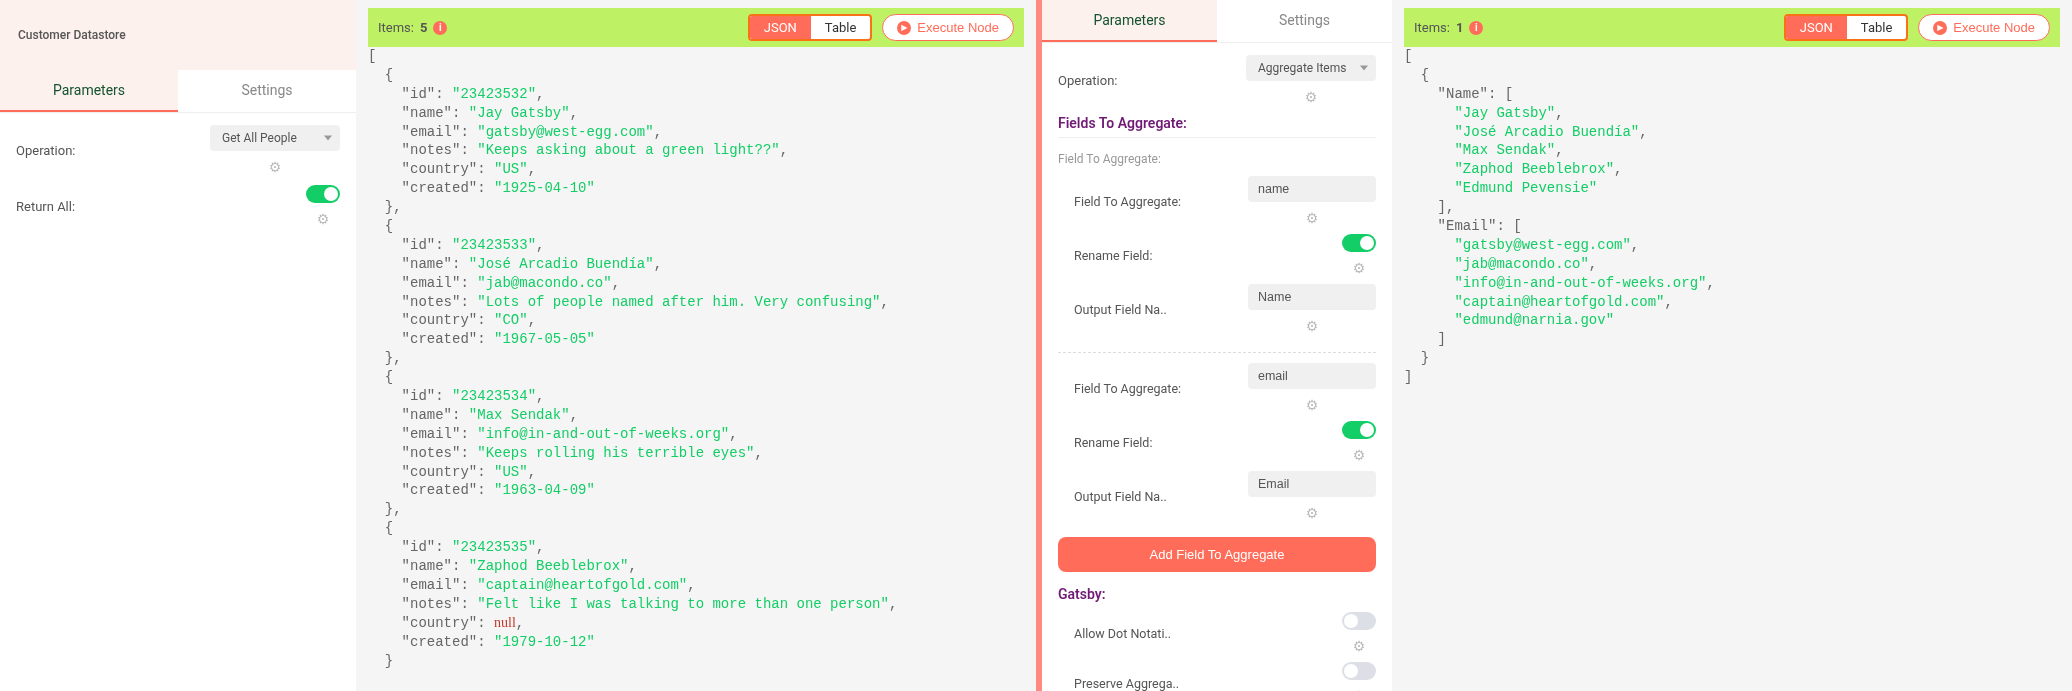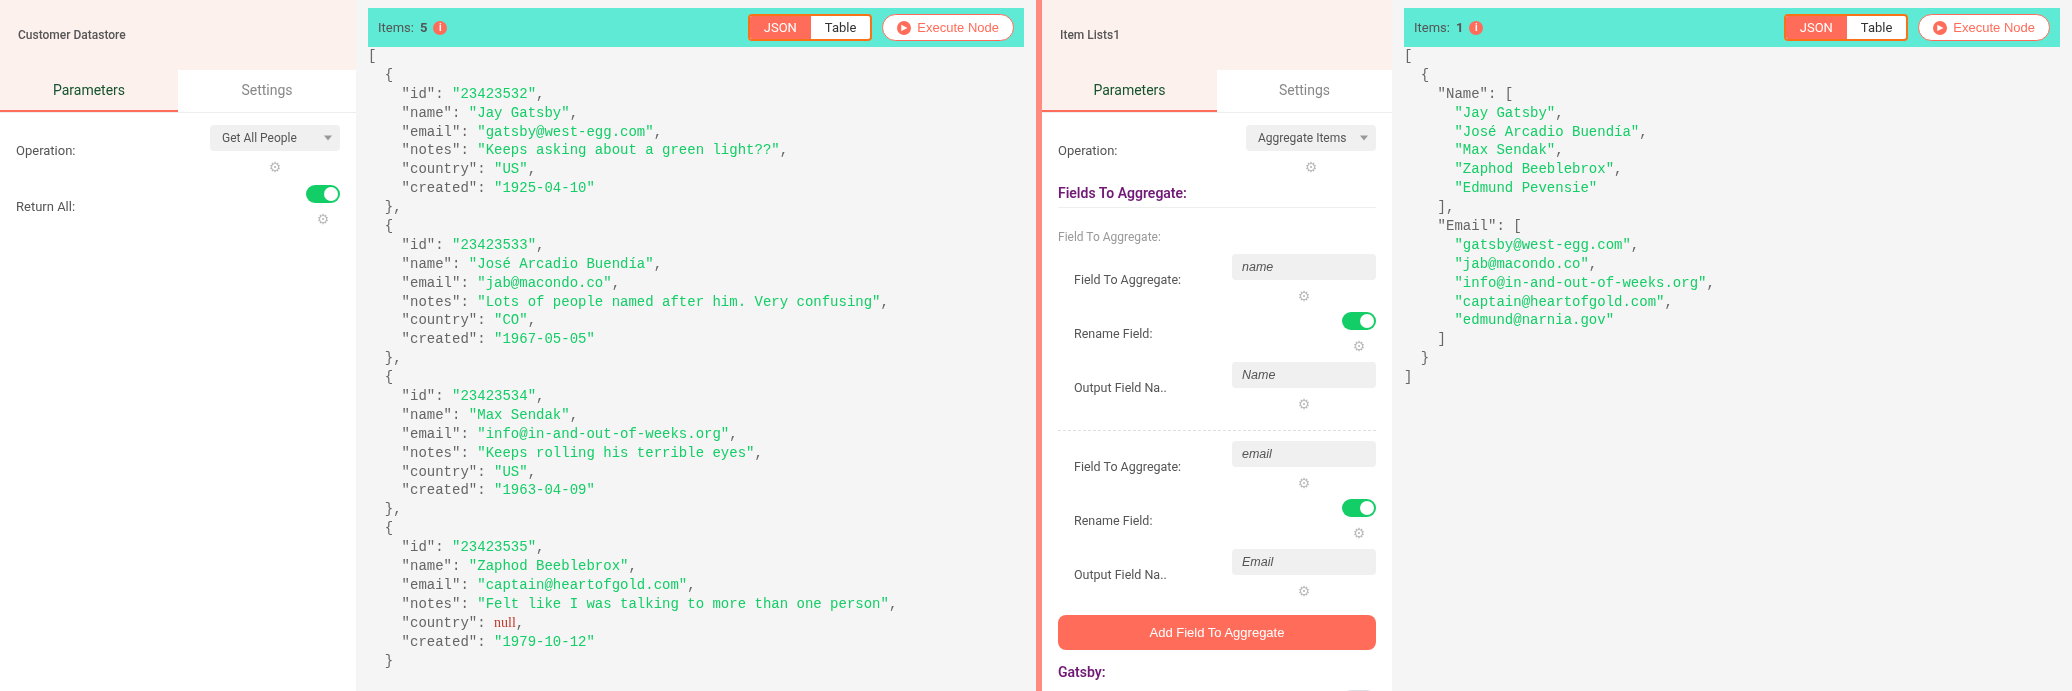--- a/index.html
+++ b/index.html
@@ -2,21 +2,21 @@
 <html><head>
 <meta charset="utf-8">
 <style>
 * { box-sizing: border-box; margin: 0; padding: 0; }
 body { font-family: -apple-system, BlinkMacSystemFont, "Segoe UI", Roboto, sans-serif; font-size: 13px; color: #333; background: #fff; display: flex; width: 2072px; height: 691px; overflow: hidden; }
 .panel { display: flex; flex-direction: column; }
 .left-config { width: 356px; background: #fff; }
 .json-panel { flex: 1; background: #f5f5f5; padding: 8px 12px; overflow: hidden; }
 .divider-bar { width: 6px; background: #ff8a80; }
 .right-config { width: 350px; background: #fff; }
-.header-bar { display: flex; justify-content: space-between; padding: 6px 10px; background: #5eead4; }
+.header-bar { display: flex; justify-content: space-between; padding: 6px 10px; background: #bef264; }
 .header-left { display: flex; align-items: center; gap: 6px; font-size: 13px; color: #555; }
 .header-right { display: flex; align-items: center; gap: 10px; }
 .toggle-group { display: flex; border: 2px solid #f97316; border-radius: 4px; overflow: hidden; background: #fff; }
 .toggle-btn { padding: 4px 14px; font-size: 13px; cursor: pointer; }
 .toggle-btn.active { background: #ff6d5a; color: #fff; }
 .info-icon { width: 14px; height: 14px; border-radius: 50%; background: #ff6d5a; color: #fff; font-size: 10px; display: flex; align-items: center; justify-content: center; font-weight: bold; }
 .exec-btn { border: 1px solid #ff6d5a; color: #ff6d5a; background: #fff; border-radius: 16px; padding: 5px 14px; font-size: 13px; cursor: pointer; display: flex; align-items: center; gap: 6px; }
 .play-icon { width: 14px; height: 14px; border-radius: 50%; background: #ff6d5a; color: #fff; display: flex; align-items: center; justify-content: center; font-size: 8px; }
 .title-bar { background: #fdf1ee; padding: 28px 18px; font-size: 12px; color: #555; font-weight: 500; }
 .tabs { display: flex; border-bottom: 1px solid #eee; }
@@ -29,26 +29,26 @@
 .select-ish { background: #f0f0f0; border-radius: 4px; padding: 6px 26px 6px 12px; font-size: 12px; color: #555; position: relative; min-width: 130px; }
 .select-ish::after { content: ""; position: absolute; right: 8px; top: 50%; width: 0; height: 0; border-left: 4px solid transparent; border-right: 4px solid transparent; border-top: 5px solid #999; transform: translateY(-50%); }
 .gear-icon { color: #bbb; font-size: 14px; cursor: pointer; }
 .switch { width: 34px; height: 18px; border-radius: 10px; position: relative; cursor: pointer; }
 .switch.on { background: #13ce66; }
 .switch.off { background: #dcdfe6; }
 .switch .knob { width: 14px; height: 14px; border-radius: 50%; background: #fff; position: absolute; top: 2px; }
 .switch.on .knob { right: 2px; }
 .switch.off .knob { left: 2px; }
 .section-title { font-size: 14px; font-weight: 600; color: #701a75; margin: 10px 0 6px; }
-.sub-block { border-top: 1px solid #eee; padding-top: 16px; margin-top: 4px; }
+.sub-block { border-top: 1px solid #eee; padding-top: 8px; margin-top: 4px; }
 .sub-label { font-size: 12px; color: #999; padding: 6px 0; }
 .field-group { padding: 4px 0 4px 16px; }
 .field-row { display: flex; align-items: center; justify-content: space-between; margin-bottom: 8px; font-size: 12.5px; color: #555; }
 .field-row .param-label { width: 110px; white-space: nowrap; overflow: hidden; text-overflow: ellipsis; }
-.text-input { background: #f0f0f0; border: none; border-radius: 4px; padding: 6px 10px; font-size: 12.5px; color: #555; width: 144px; font-style: italic; }
+.text-input { background: #f0f0f0; border: none; border-radius: 4px; padding: 6px 10px; font-size: 12.5px; color: #555; width: 128px; }
 .dotted-divider { border-top: 1px dashed #ddd; margin: 6px 0; }
 .add-btn { width: 100%; background: #ff6d5a; color: #fff; border: none; border-radius: 8px; padding: 10px 0; font-size: 13px; cursor: pointer; margin: 4px 0; }
 .json-code { font-family: "Courier New", monospace; font-size: 14px; line-height: 1.35; color: #666; white-space: pre; }
 .jk { color: #666; }
 .js { color: #13ce66; }
 .jn { color: #c0392b; font-family: Liberation Serif, serif; }
 .jb { color: #666; }
 </style>
 </head>
 <body>
@@ -129,21 +129,20 @@
     <span class="jk">"notes"</span>: <span class="js">"Felt like I was talking to more than one person"</span>,
     <span class="jk">"country"</span>: <span class="jn">null</span>,
     <span class="jk">"created"</span>: <span class="js">"1979-10-12"</span>
   <span class="jb">}</span>
 </div>
 </div>
 
 <div class="divider-bar"></div>
 
 <div class="panel right-config">
-  <div class="title-bar">Item Lists1</div>
   <div class="tabs">
     <div class="tab active">Parameters</div>
     <div class="tab">Settings</div>
   </div>
   <div class="param-body">
     <div class="param-row">
       <span class="param-label">Operation:</span>
       <div class="param-control">
         <div class="select-ish">Aggregate Items</div>
         <span class="gear-icon">⚙</span>

